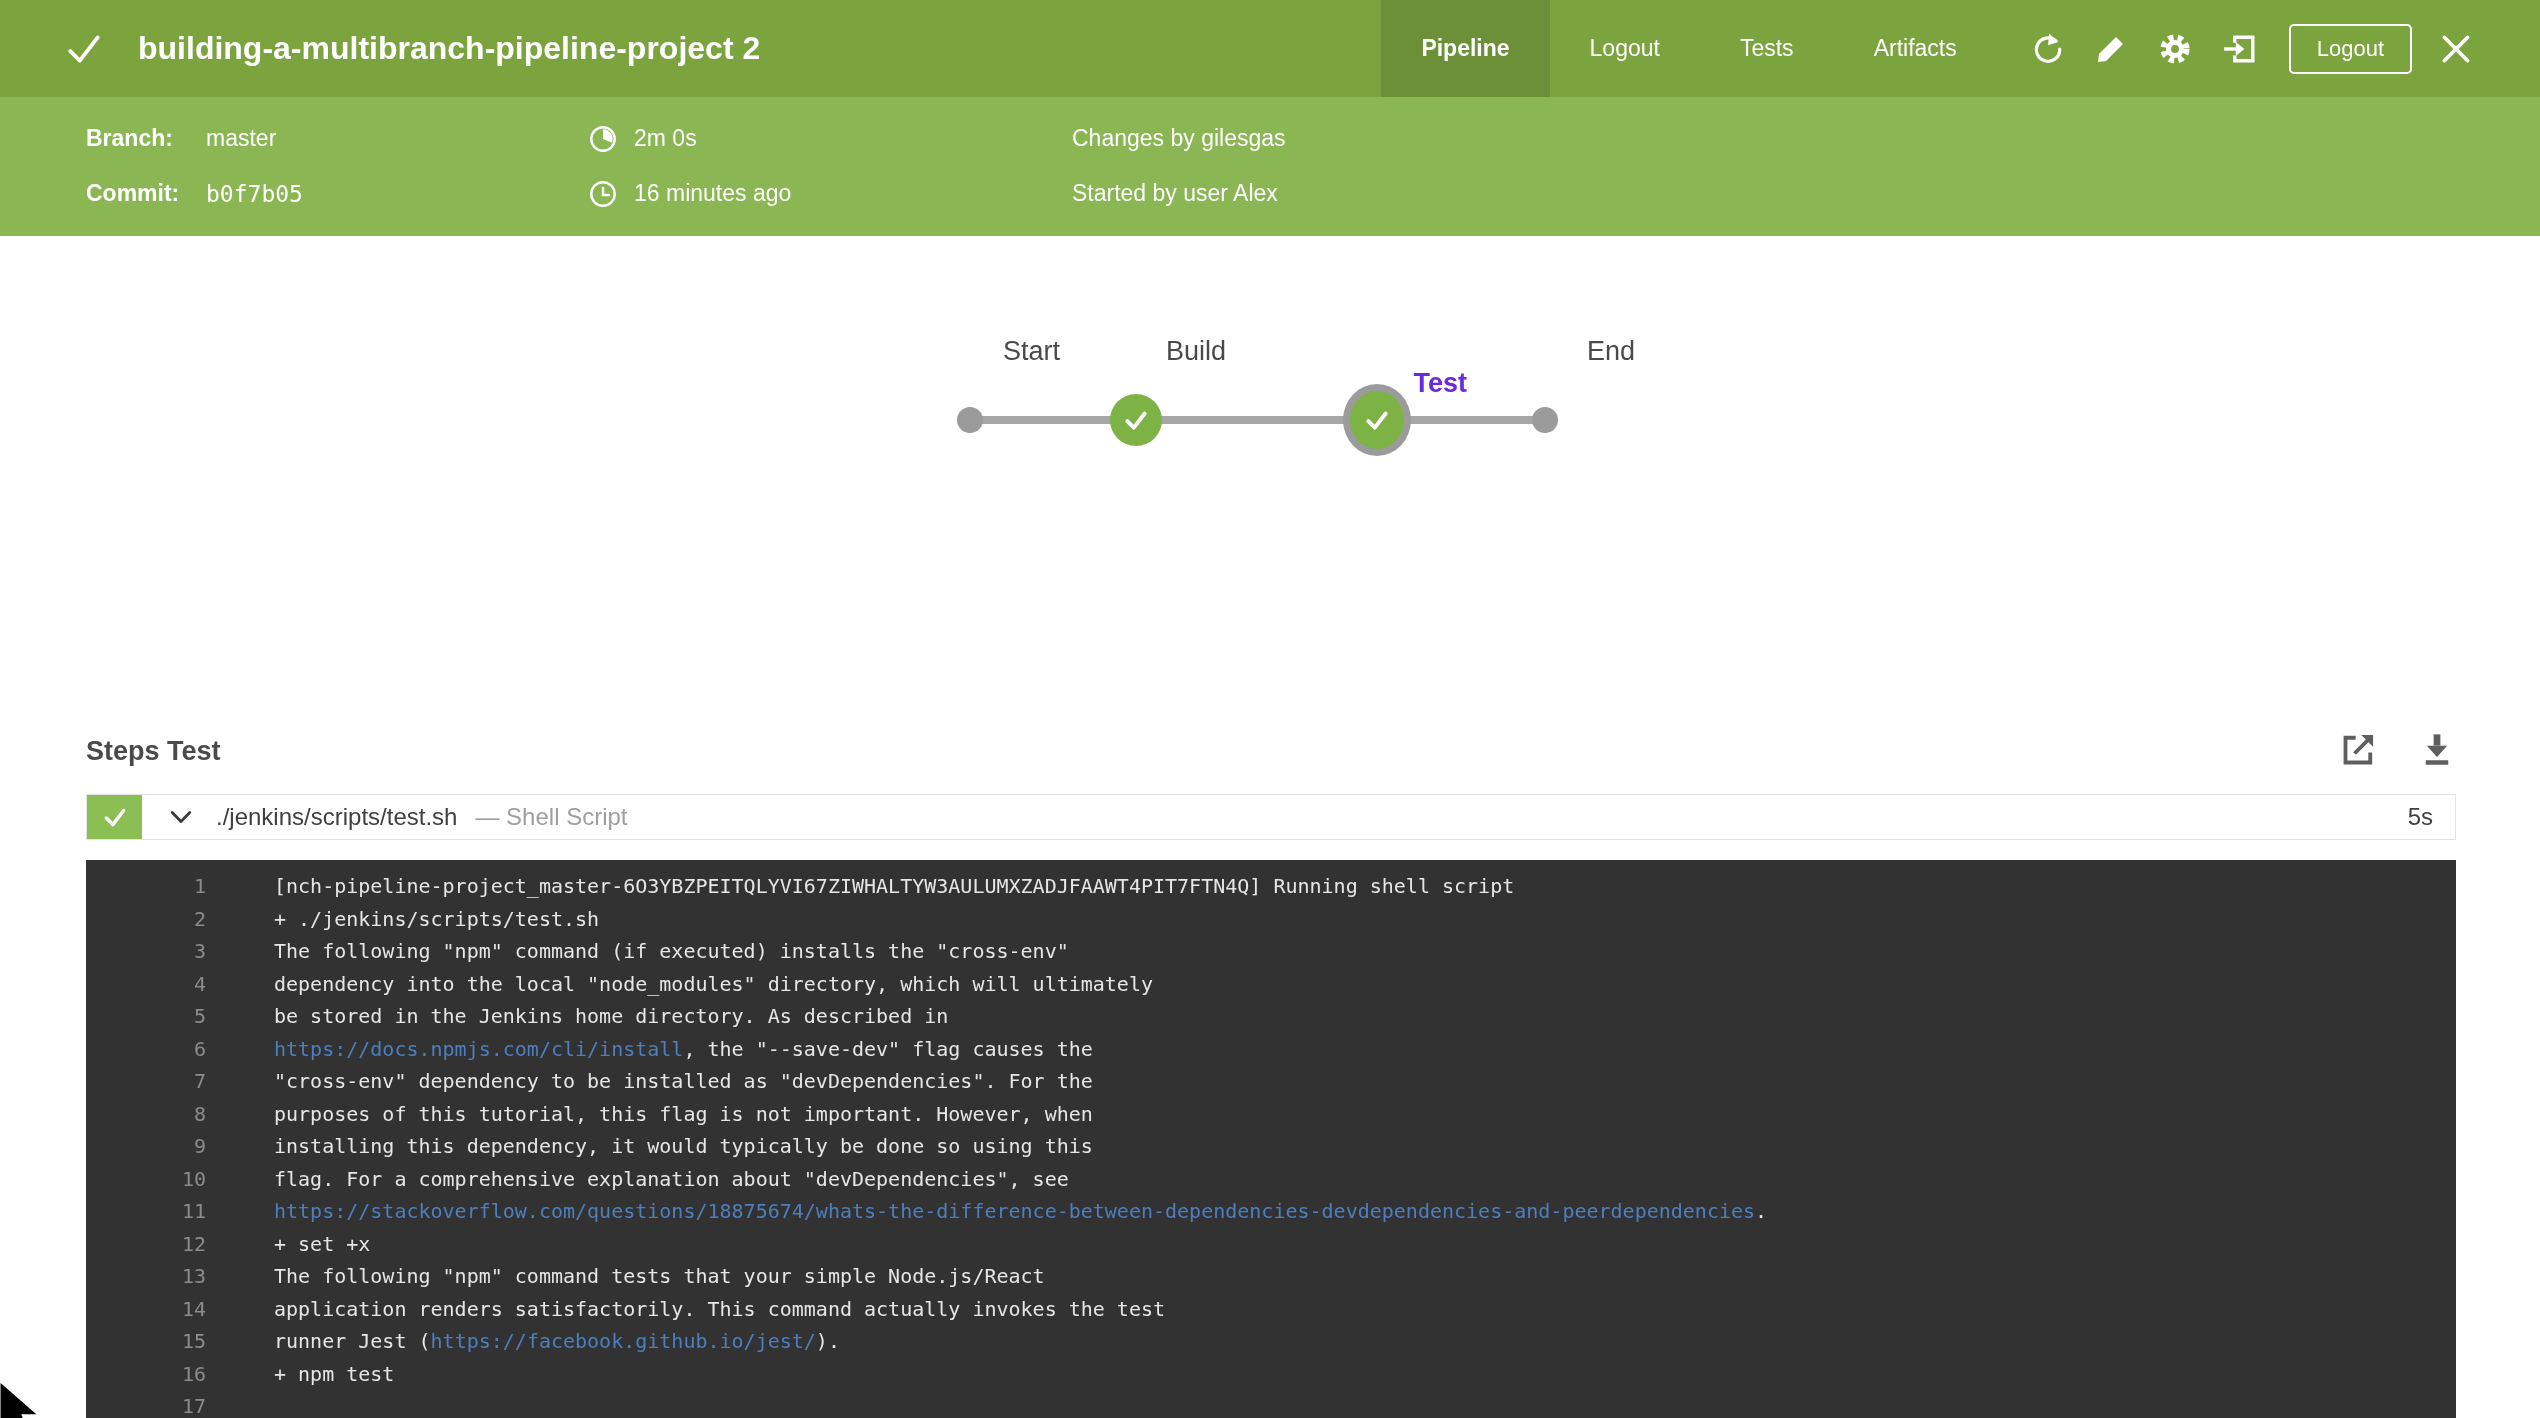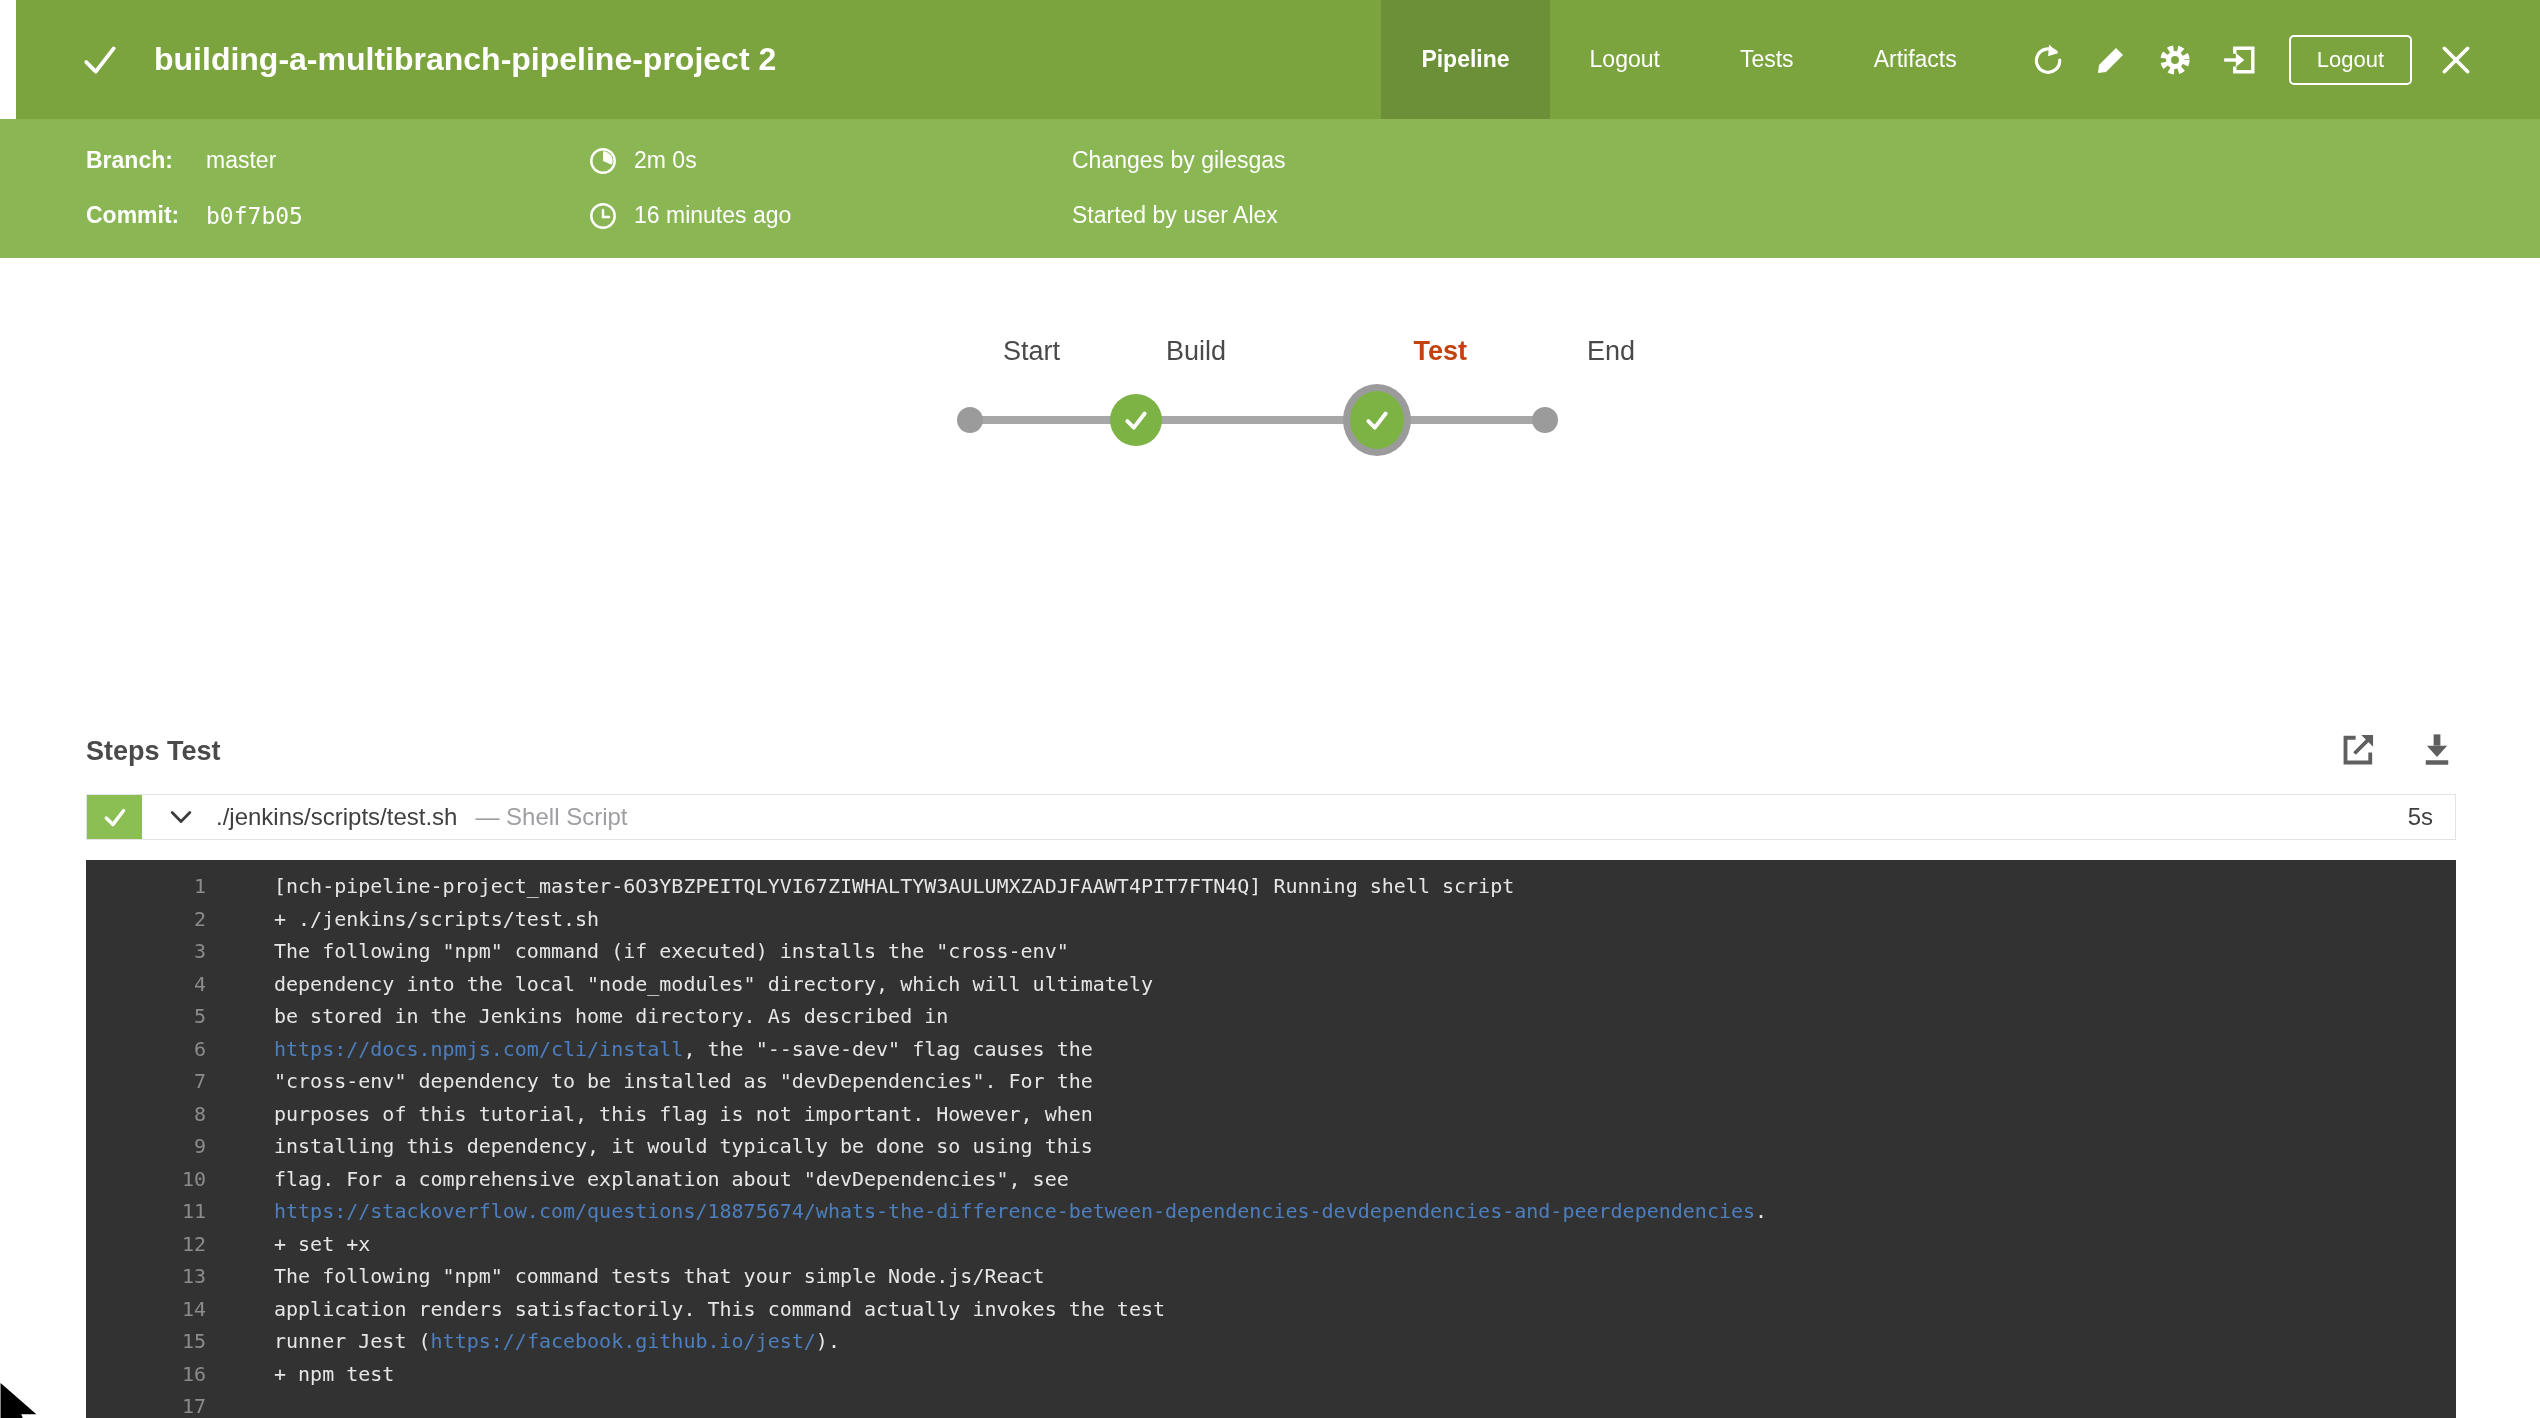--- a/index.html
+++ b/index.html
@@ -15,21 +15,21 @@
     --gray-line:#A7A7A7;
     --gray-dot:#9B9B9B;
     --text-dark:#4A4A4A;
   }
   html,body{margin:0;padding:0;}
   body{
     width:2540px;height:1418px;overflow:hidden;position:relative;
     background:#ffffff;font-family:"Liberation Sans",sans-serif;
   }
   
-  .header{height:119px;background:var(--green-top);display:flex;align-items:stretch;color:#fff;margin-left:16px;}
+  .header{height:97px;background:var(--green-top);display:flex;align-items:stretch;color:#fff;}
   .header-left{display:flex;align-items:center;padding-left:64px;gap:34px;flex:1;min-width:0;}
   .run-title{font-size:32px;font-weight:700;white-space:nowrap;}
   .tabs{display:flex;align-items:stretch;}
   .tab{padding:0 40px;display:flex;align-items:center;font-size:23px;cursor:pointer;}
   .tab.active{background:var(--tab-active);font-weight:700;}
   .header-icons{display:flex;align-items:center;padding:0 64px 0 30px;gap:24px;}
   .icon-btn{width:40px;height:40px;display:flex;align-items:center;justify-content:center;cursor:pointer;flex:none;}
   .logout-btn{border:2px solid #fff;border-radius:5px;color:#fff;background:transparent;
     font-size:22px;font-family:"Liberation Sans",sans-serif;padding:10px 26px;margin-left:6px;cursor:pointer;}
   
@@ -37,21 +37,21 @@
   .info-col{position:absolute;top:14px;display:flex;flex-direction:column;}
   .info-row{height:55px;display:flex;align-items:center;}
   .info-label{font-weight:700;display:inline-block;width:120px;}
   .mono{font-family:"DejaVu Sans Mono","Liberation Mono",monospace;}
   .info-icon{margin-right:16px;display:flex;align-items:center;}
   
   .graph{position:absolute;left:50%;top:326px;transform:translateX(-50%);width:650px;height:130px;}
   .graph-line{position:absolute;left:25px;width:575px;top:90px;height:8px;background:var(--gray-line);border-radius:4px;}
   .gnode{position:absolute;top:0;width:0;}
   .gnode-label{position:absolute;left:-90px;width:180px;text-align:right;top:10px;font-size:27px;color:var(--text-dark);white-space:nowrap;}
-  .gnode-label.selected{font-weight:700;color:#c2410c;}
+  .gnode-label.selected{font-weight:700;color:#6d28d9;margin-top:32px;}
   .gnode-shape{position:absolute;top:94px;left:0;transform:translate(-50%,-50%);cursor:pointer;}
   .dot{width:26px;height:26px;border-radius:50%;background:var(--gray-dot);}
   .node-success{width:52px;height:52px;border-radius:50%;background:var(--node-green);display:flex;align-items:center;justify-content:center;}
   .ring{width:54px;height:58px;border:7px solid var(--gray-dot);border-radius:50%;background:var(--node-green);display:flex;align-items:center;justify-content:center;}
   
   .steps-heading{position:absolute;left:86px;top:736px;font-size:27px;font-weight:600;color:var(--text-dark);}
   .steps-actions{position:absolute;right:84px;top:730px;display:flex;gap:40px;}
   .steps-actions .icon-btn{width:38px;height:38px;}
   .step-card{position:absolute;left:86px;right:84px;top:794px;height:46px;background:#fff;
     border:1px solid #E3E3E3;box-sizing:border-box;display:flex;align-items:center;cursor:pointer;}

